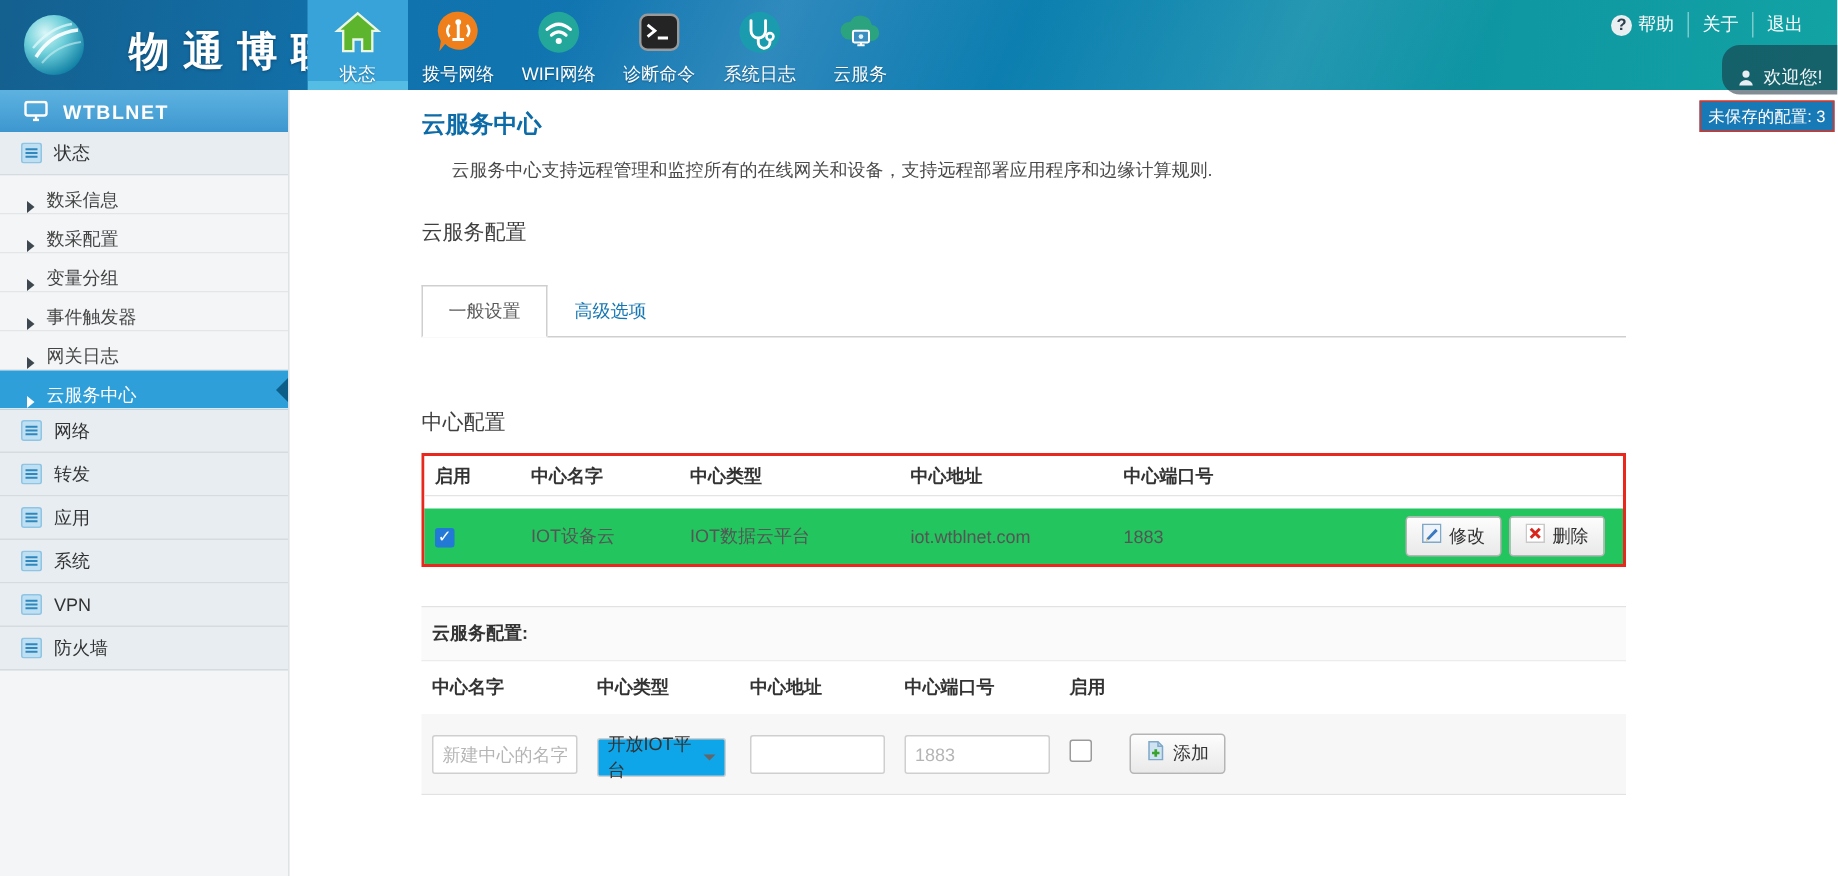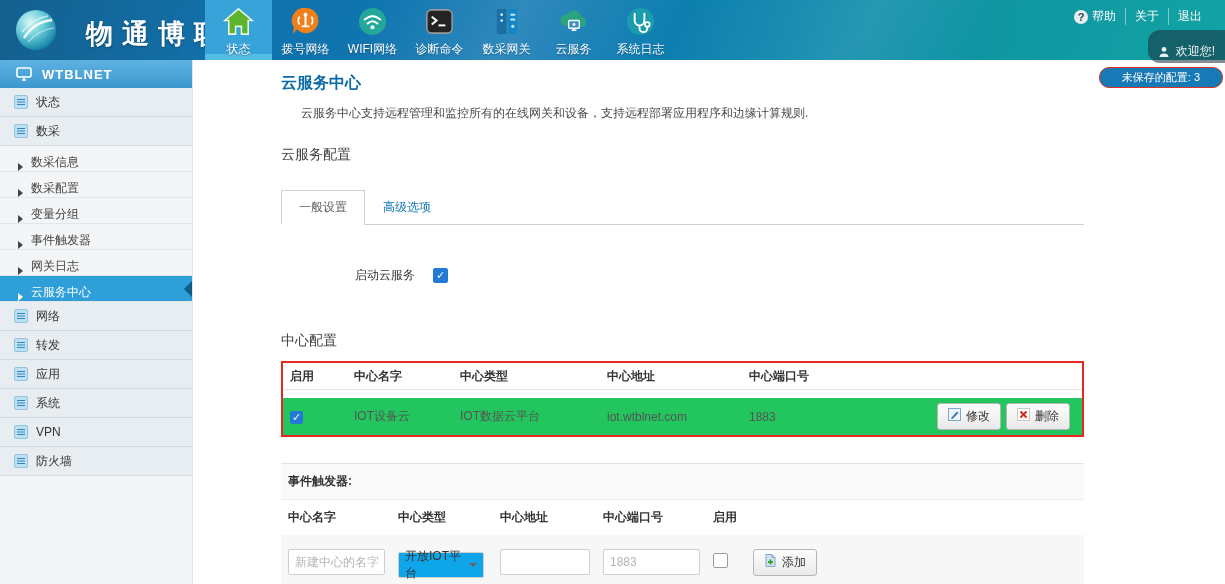--- a/index.html
+++ b/index.html
@@ -35,21 +35,21 @@
   .side-cat { height:29px; background:#e7edf1; border-bottom:1px solid #d5dbdf; padding-left:14px; }
   .side-sub { height:26px; background:#f3f5f6; border-bottom:1px solid #e2e6e9; padding-left:18px; color:#444;align-items:flex-end; }
   .side-sub .tri { width:0; height:0; border-left:5px solid #3c4750; border-top:4px solid transparent; border-bottom:4px solid transparent; }
   .side-sub.active { background:#2e9fd9; color:#fff; position:relative; }
   .side-sub.active .tri { border-left-color:#fff; }
   .side-sub.active::after { content:""; position:absolute; right:0; top:50%; transform:translateY(-50%); width:0; height:0; border-right:8px solid #0c5d88; border-top:8px solid transparent; border-bottom:8px solid transparent; }
   .cat-ico { width:14px; height:14px; flex:0 0 14px; }
 
   
   .main { position:absolute; left:194px; top:60px; width:1031px; height:524px; background:#fff; }
-  .unsaved-badge { position:absolute; top:7px; right:2px; background:#1779b5; border:1px solid #e03222; color:#fff; font-size:11px; padding:2px 22px; border-radius:10px; }
+  .unsaved-badge { position:absolute; top:7px; right:2px; background:#1779b5; border:1px solid #e03222; color:#fff; font-size:11px; padding:2px 5px; border-radius:0; }
   .content { margin-left:87px; width:803px; padding-top:13px; }
   .page-title { color:#0d6ca8; font-size:16px; font-weight:bold; }
   .page-desc { margin-top:11px; margin-left:20px; font-size:12px; color:#4a4a4a; }
   .section-label { margin-top:24px; font-size:14px; color:#404040; }
 
   .tabs { margin-top:30px; border-bottom:1px solid #cfcfcf; display:flex; align-items:flex-end; height:31px; }
   .tab { font-size:12px; padding:8px 17px; cursor:pointer; position:relative; top:1px; }
   .tab.active { background:#fff; border:1px solid #cfcfcf; border-bottom:1px solid #fff; color:#5a5a5a; }
   .tab.inactive { color:#1576b2; border:1px solid transparent; }
 
@@ -137,52 +137,38 @@
             <rect x="4" y="5" width="26" height="24" rx="5" fill="#242424" stroke="#9a9a9a" stroke-width="1.6"></rect>
             <path d="M9 12 l5 4 -5 4" stroke="#fff" stroke-width="2" fill="none"></path>
             <path d="M16 21 h7" stroke="#fff" stroke-width="2"></path>
           </svg>
       </span>
       <span class="nav-label">诊断命令</span>
     </div>
     <div class="nav-item">
       <span class="nav-icon">
         <svg viewBox="0 0 34 34">
-            <rect x="7" y="4" width="10" height="26" rx="1.5" fill="#1b6fa5"></rect>
-            <rect x="19" y="4" width="9" height="26" rx="1.5" fill="#1486c6"></rect>
-            <circle cx="12" cy="10" r="1.4" fill="#cfe9f7"></circle>
-            <circle cx="12" cy="16" r="1.4" fill="#cfe9f7"></circle>
-            <rect x="21" y="9" width="5" height="2" fill="#cfe9f7"></rect>
-            <rect x="21" y="14" width="5" height="2" fill="#cfe9f7"></rect>
-            <circle cx="23.5" cy="22" r="1.6" fill="#cfe9f7"></circle>
-          </svg>
-      </span>
-      <span class="nav-label">数采网关</span>
+            <circle cx="17" cy="17" r="14" fill="#1b9cae"></circle>
+            <path d="M11 9 v7 a5 5 0 0 0 10 0 v-7" stroke="#fff" stroke-width="2" fill="none" stroke-linecap="round"></path>
+            <path d="M16 21 v3 a4 4 0 0 0 8 0 v-2" stroke="#fff" stroke-width="2" fill="none"></path>
+            <circle cx="24" cy="20" r="2.4" fill="none" stroke="#fff" stroke-width="1.8"></circle>
+          </svg>
+      </span>
+      <span class="nav-label">系统日志</span>
     </div>
     <div class="nav-item">
       <span class="nav-icon">
         <svg viewBox="0 0 34 34">
             <path d="M9 22 a6 6 0 0 1 1-12 a8 8 0 0 1 15 2 a5.5 5.5 0 0 1 -1 11z" fill="#2aa37e"></path>
             <rect x="12" y="16" width="11" height="8" rx="1" fill="#3b8fc0" stroke="#fff" stroke-width="1.4"></rect>
             <circle cx="17.5" cy="20" r="1.6" fill="#dff1fa"></circle>
             <path d="M15 26 h5 M17.5 24 v2" stroke="#fff" stroke-width="1.4"></path>
           </svg>
       </span>
       <span class="nav-label">云服务</span>
-    </div>
-    <div class="nav-item">
-      <span class="nav-icon">
-        <svg viewBox="0 0 34 34">
-            <circle cx="17" cy="17" r="14" fill="#1b9cae"></circle>
-            <path d="M11 9 v7 a5 5 0 0 0 10 0 v-7" stroke="#fff" stroke-width="2" fill="none" stroke-linecap="round"></path>
-            <path d="M16 21 v3 a4 4 0 0 0 8 0 v-2" stroke="#fff" stroke-width="2" fill="none"></path>
-            <circle cx="24" cy="20" r="2.4" fill="none" stroke="#fff" stroke-width="1.8"></circle>
-          </svg>
-      </span>
-      <span class="nav-label">系统日志</span>
     </div>
   </div>
 
   <div class="top-links">
     <span class="top-link">
       <span class="qmark">?</span>
       <span>帮助</span>
     </span>
     <span class="top-link">
         <span>关于</span>
@@ -210,27 +196,20 @@
     <span>WTBLNET</span>
   </div>
 
   <div class="side-item side-cat">
     <svg class="cat-ico" viewBox="0 0 14 14">
         <rect x="0.5" y="0.5" width="13" height="13" rx="1.5" fill="#bfe0f2" stroke="#8fc4e4"></rect>
         <path d="M3 4.5h8M3 7h8M3 9.5h8" stroke="#2f87bd" stroke-width="1.2"></path>
       </svg>
     <span>状态</span>
   </div>
-  <div class="side-item side-cat">
-    <svg class="cat-ico" viewBox="0 0 14 14">
-        <rect x="0.5" y="0.5" width="13" height="13" rx="1.5" fill="#bfe0f2" stroke="#8fc4e4"></rect>
-        <path d="M3 4.5h8M3 7h8M3 9.5h8" stroke="#2f87bd" stroke-width="1.2"></path>
-      </svg>
-    <span>数采</span>
-  </div>
   <div class="side-item side-sub">
     <span class="tri"></span>
     <span>数采信息</span>
   </div>
   <div class="side-item side-sub">
     <span class="tri"></span>
     <span>数采配置</span>
   </div>
   <div class="side-item side-sub">
     <span class="tri"></span>
@@ -299,24 +278,20 @@
     <div class="page-title">云服务中心</div>
     <div class="page-desc">云服务中心支持远程管理和监控所有的在线网关和设备，支持远程部署应用程序和边缘计算规则.</div>
 
     <div class="section-label">云服务配置</div>
 
     <div class="tabs">
       <div class="tab active">一般设置</div>
       <div class="tab inactive">高级选项</div>
     </div>
 
-    <div class="enable-row">
-      <span>启动云服务</span>
-      <span class="cb big checked"></span>
-    </div>
 
     <div class="center-section">中心配置</div>
 
     <div class="red-table">
       <div class="tbl-head">
         <span class="c1">启用</span>
         <span class="c2">中心名字</span>
         <span class="c3">中心类型</span>
         <span class="c4">中心地址</span>
         <span class="c5">中心端口号</span>
@@ -342,21 +317,21 @@
                 <rect x="0.5" y="0.5" width="12" height="12" fill="#fff" stroke="#c9c9c9"></rect>
                 <path d="M3.5 3.5 L9.5 9.5 M9.5 3.5 L3.5 9.5" stroke="#d9261c" stroke-width="2"></path>
               </svg>
             <span>删除</span>
           </span>
         </span>
       </div>
     </div>
 
     <div class="add-block">
-      <div class="add-title">事件触发器:</div>
+      <div class="add-title">云服务配置:</div>
       <div class="add-labels">
         <span class="a1">中心名字</span>
         <span class="a2">中心类型</span>
         <span class="a3">中心地址</span>
         <span class="a4">中心端口号</span>
         <span class="a5">启用</span>
       </div>
       <div class="add-inputs">
         <span class="a1"><input class="tin" type="text" placeholder="新建中心的名字" style=""></span>
         <span class="a2">

